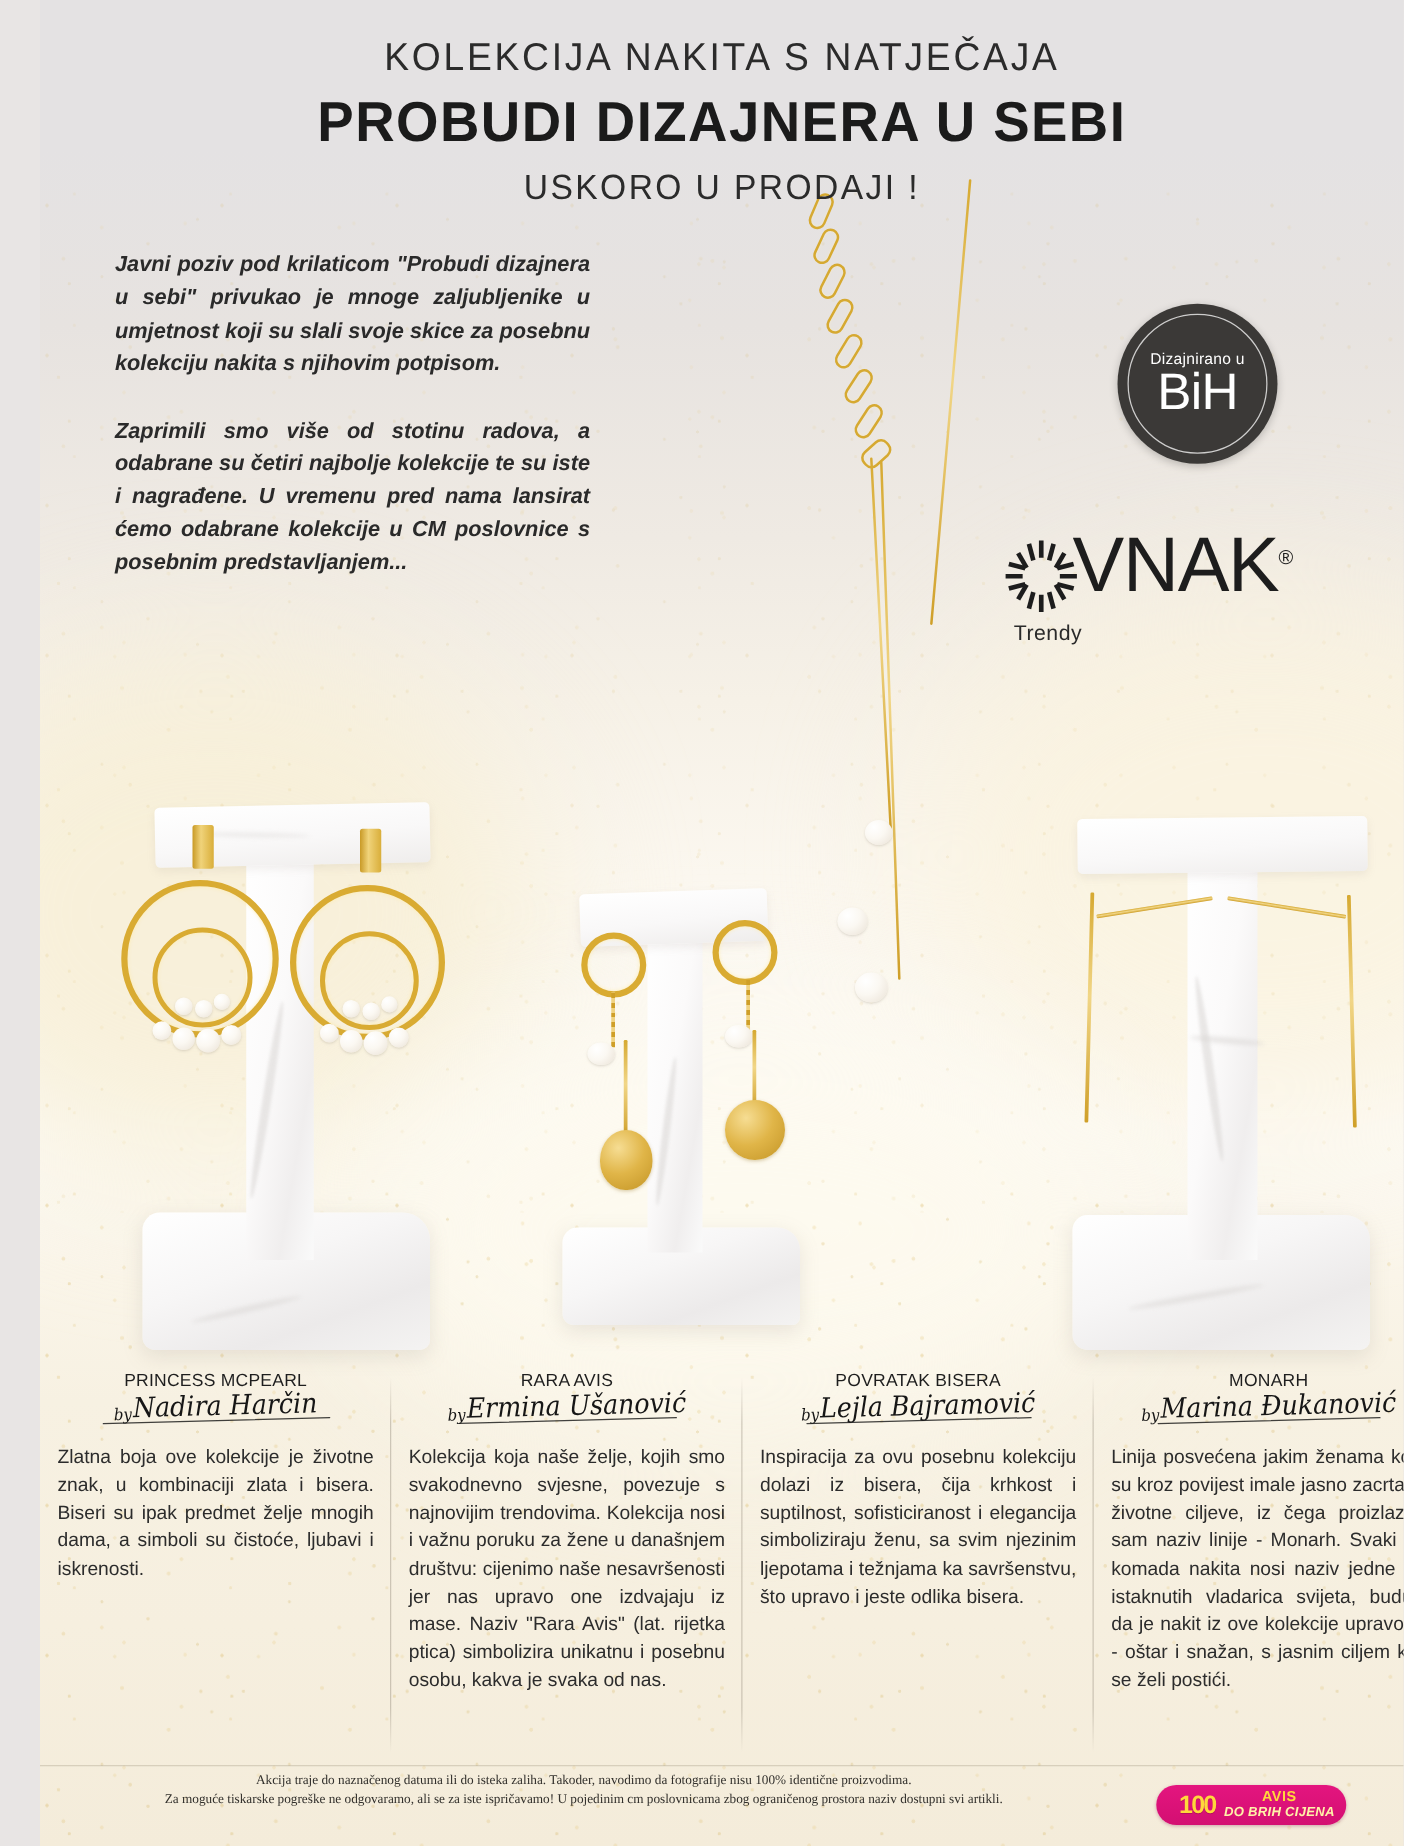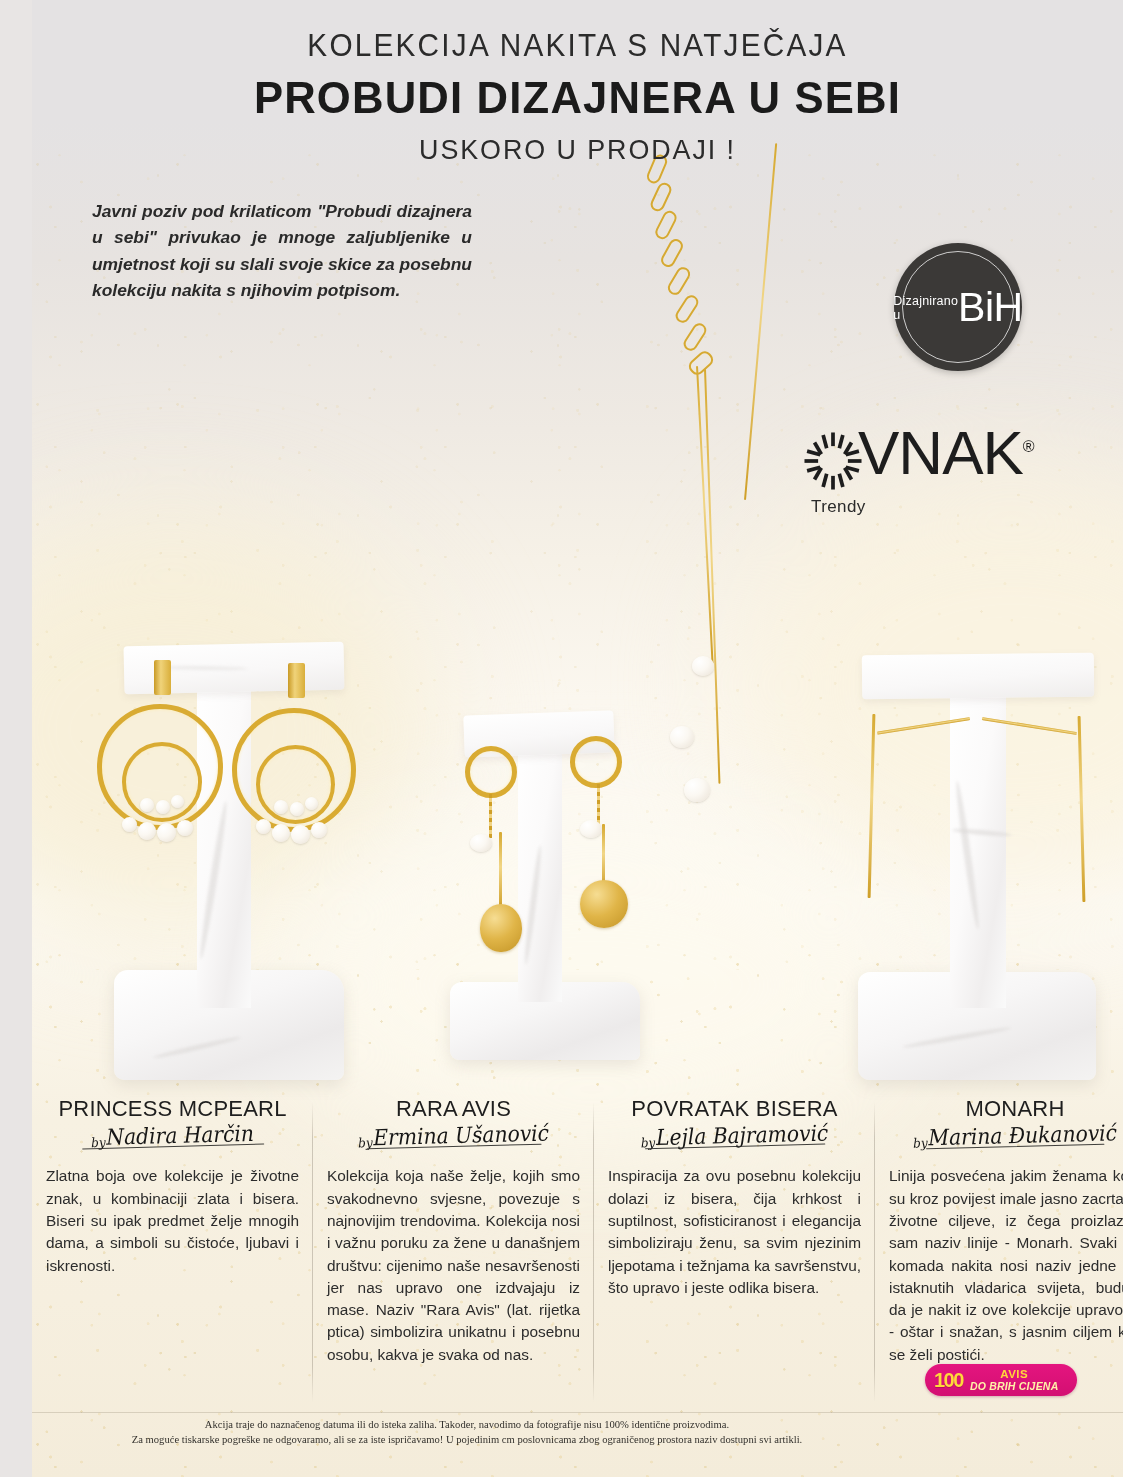--- a/index.html
+++ b/index.html
@@ -146,21 +146,21 @@
     content: "";
     position: absolute;
     inset: 8px;
     border-radius: 50%;
     border: 1.6px solid rgba(255,255,255,.75);
   }
   .bih-inner {
     position: absolute;
     inset: 0;
     display: flex;
-    flex-direction: row;
+    flex-direction: column;
     align-items: center;
     justify-content: center;
     color: #fff;
   }
   .bih-top {
     font-size: 12.5px;
     letter-spacing: .2px;
     margin-bottom: -1px;
   }
   .bih-big {
@@ -291,21 +291,21 @@
     width: 1123px;
     z-index: 8;
     display: flex;
   }
   .col {
     position: relative;
     padding: 0 14px;
   }
   .col-title {
     text-align: center;
-    font-size: 22px;
+    font-size: 14px;
     letter-spacing: .2px;
     color: #1e1e1e;
     font-weight: 400;
   }
   .signature {
     text-align: center;
     font-family: "DejaVu Serif", serif;
     font-style: italic;
     font-size: 22px;
     color: #161616;
@@ -359,30 +359,31 @@
     text-align: center;
     font-family: "Liberation Serif", serif;
     font-size: 10.6px;
     line-height: 14.5px;
     color: #32302c;
     z-index: 9;
   }
 
   .badge100 {
     position: absolute;
-    top: 1364px;
+    top: 1428px;
     left: 893px;
     width: 152px;
     height: 32px;
     border-radius: 18px;
     background: linear-gradient(180deg,#e4157f 0%,#d30f72 100%);
     display: flex;
     align-items: center;
     z-index: 10;
     box-shadow: 0 1px 3px rgba(120,10,65,.3);
+    justify-content: center;
   }
   .badge-100num {
     font-size: 20px;
     font-weight: 700;
     color: #ffd83b;
     margin-left: 9px;
     letter-spacing: -1.5px;
     text-shadow: 0 1px 0 rgba(140,10,70,.45);
     line-height: 1;
   }
@@ -420,20 +421,21 @@
   <div class="glitter"></div>
 
   <div class="head-wrap">
     <div class="head-top">KOLEKCIJA NAKITA S NATJEČAJA</div>
     <div class="head-main">PROBUDI DIZAJNERA U SEBI</div>
     <div class="head-sub">USKORO U PRODAJI !</div>
   </div>
 
   <div class="intro">
     <p>Javni poziv pod krilaticom "Probudi dizajnera u sebi" privukao je mnoge zaljubljenike u umjetnost koji su slali svoje skice za posebnu kolekciju nakita s njihovim potpisom.</p>
+    <p>Zaprimili smo više od stotinu radova, a odabrane su četiri najbolje kolekcije te su iste i nagrađene. U vremenu pred nama lansirat ćemo odabrane kolekcije u CM poslovnice s posebnim predstavljanjem...</p>
   </div>
 
   <div class="bih">
     <div class="bih-inner">
       <span class="bih-top">Dizajnirano u</span>
       <span class="bih-big">BiH</span>
     </div>
   </div>
 
   <div class="vnak">

